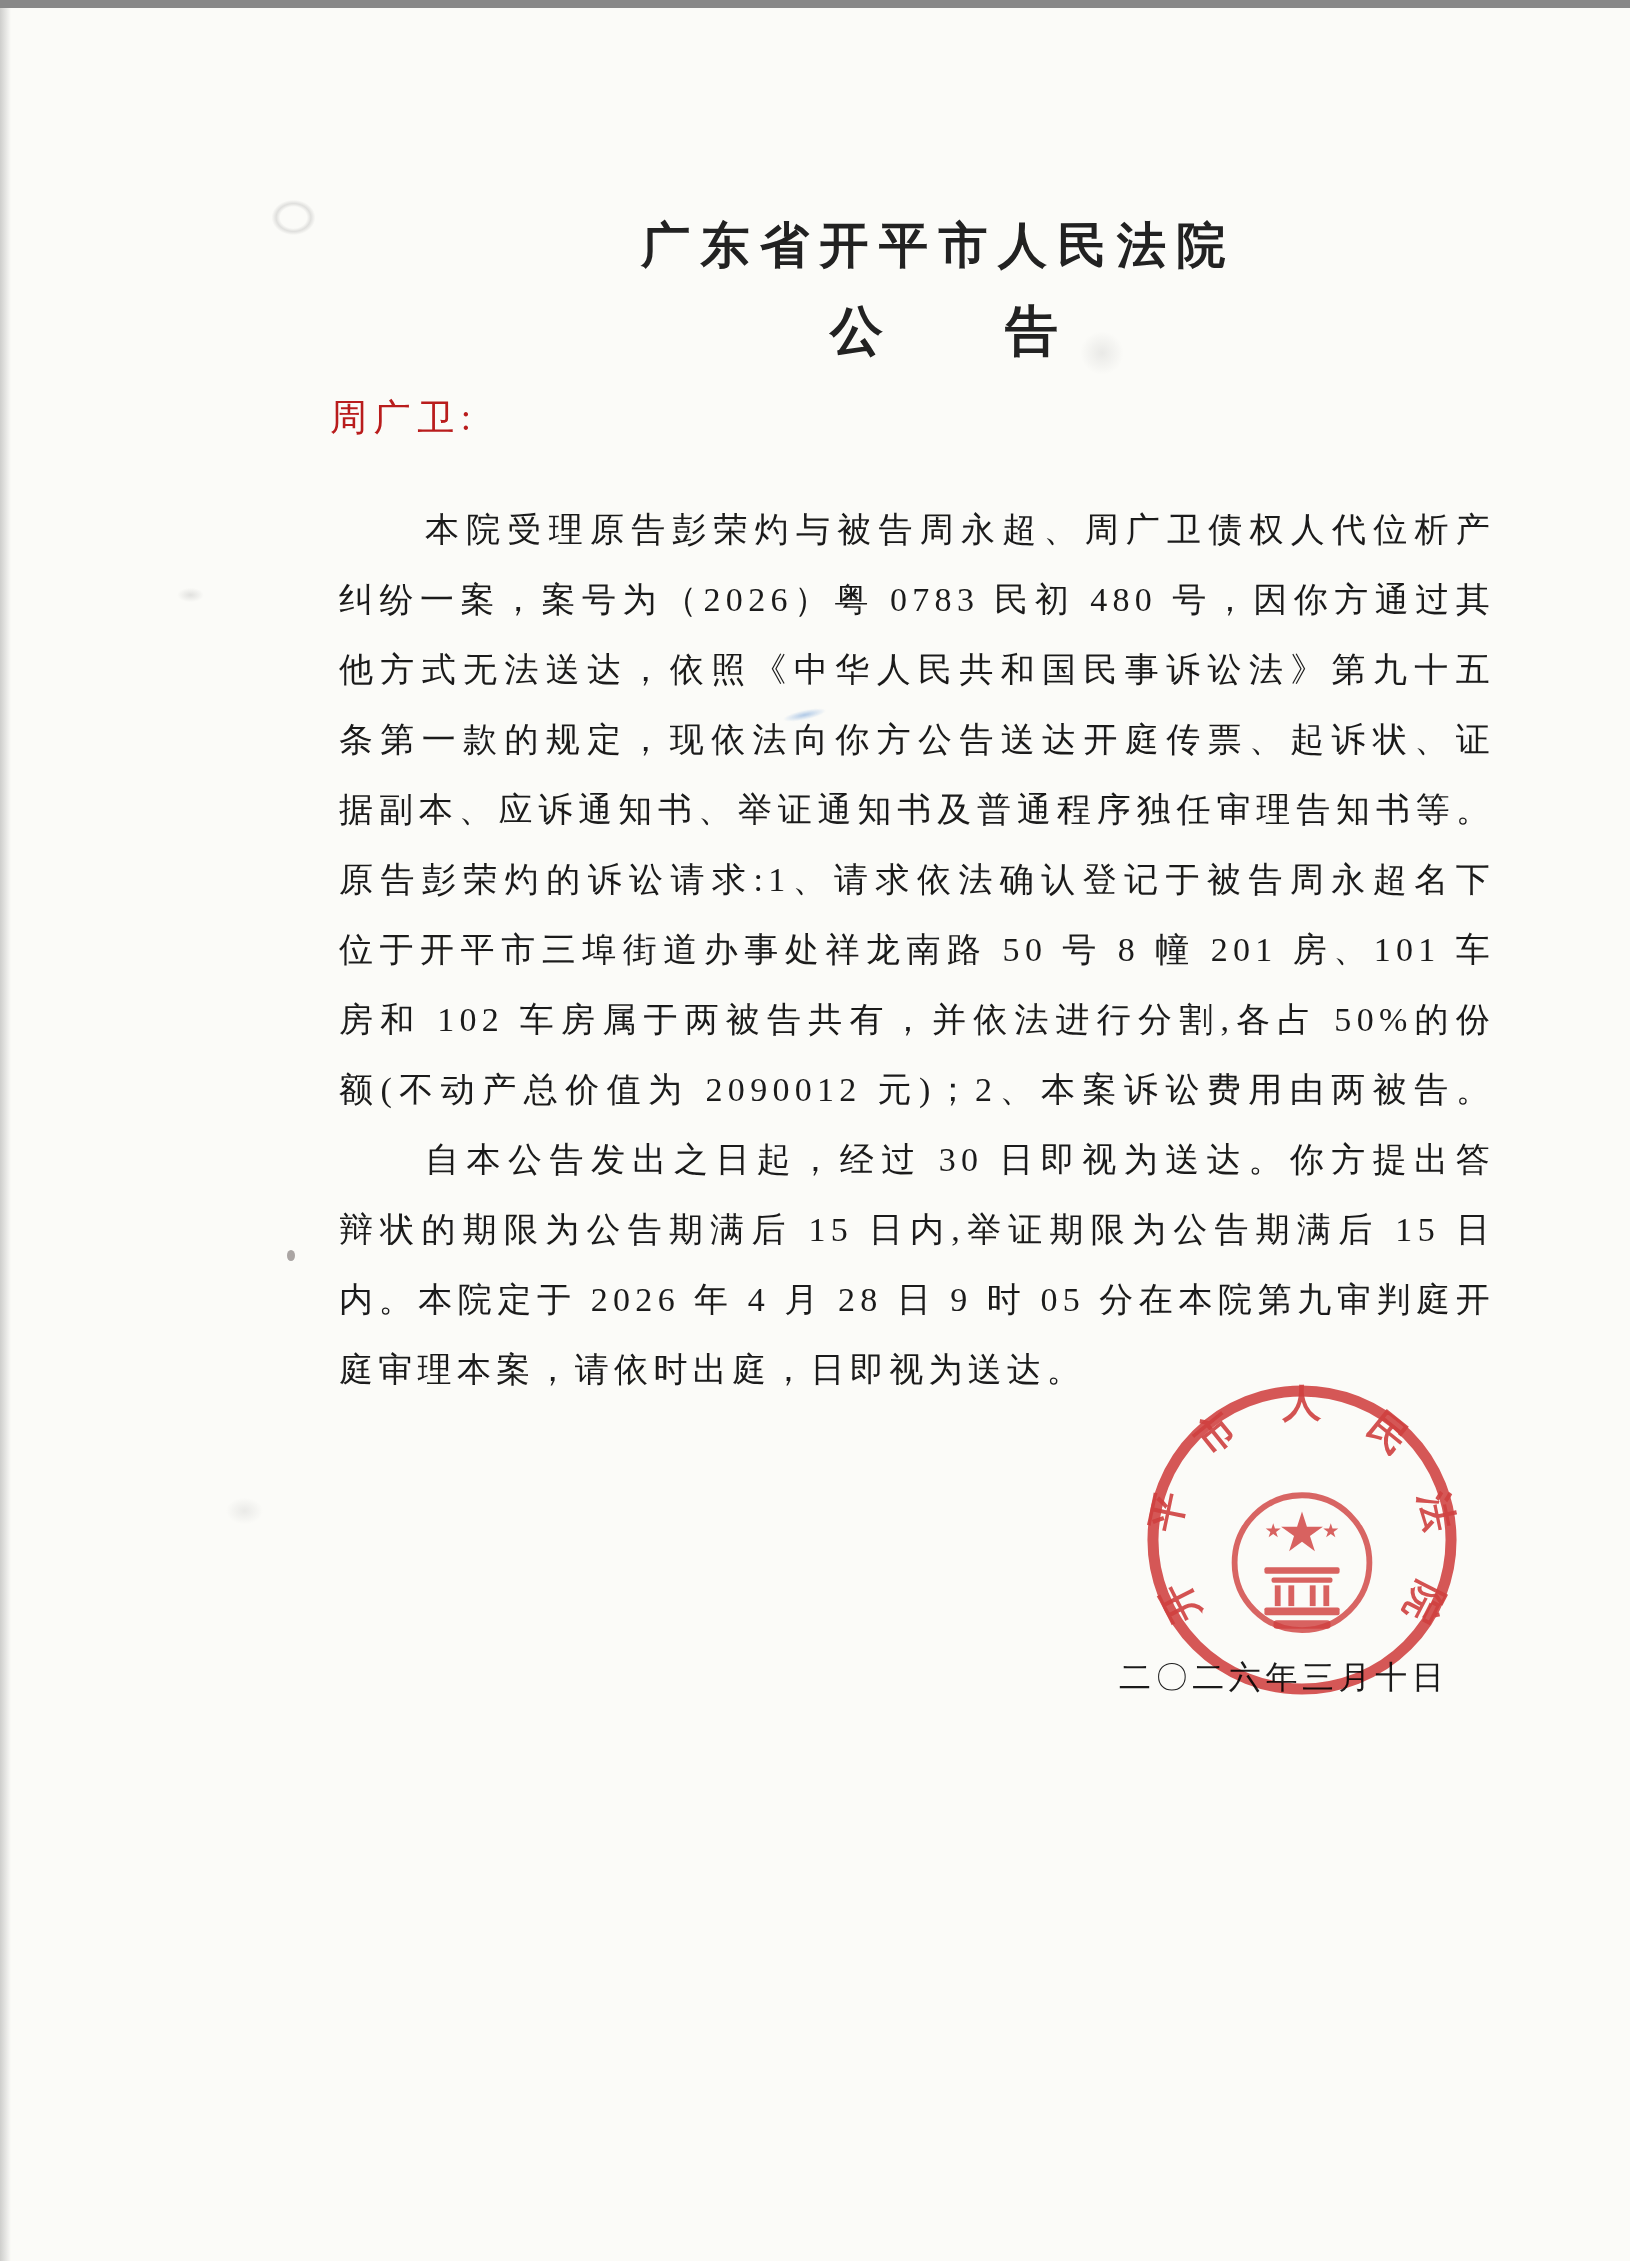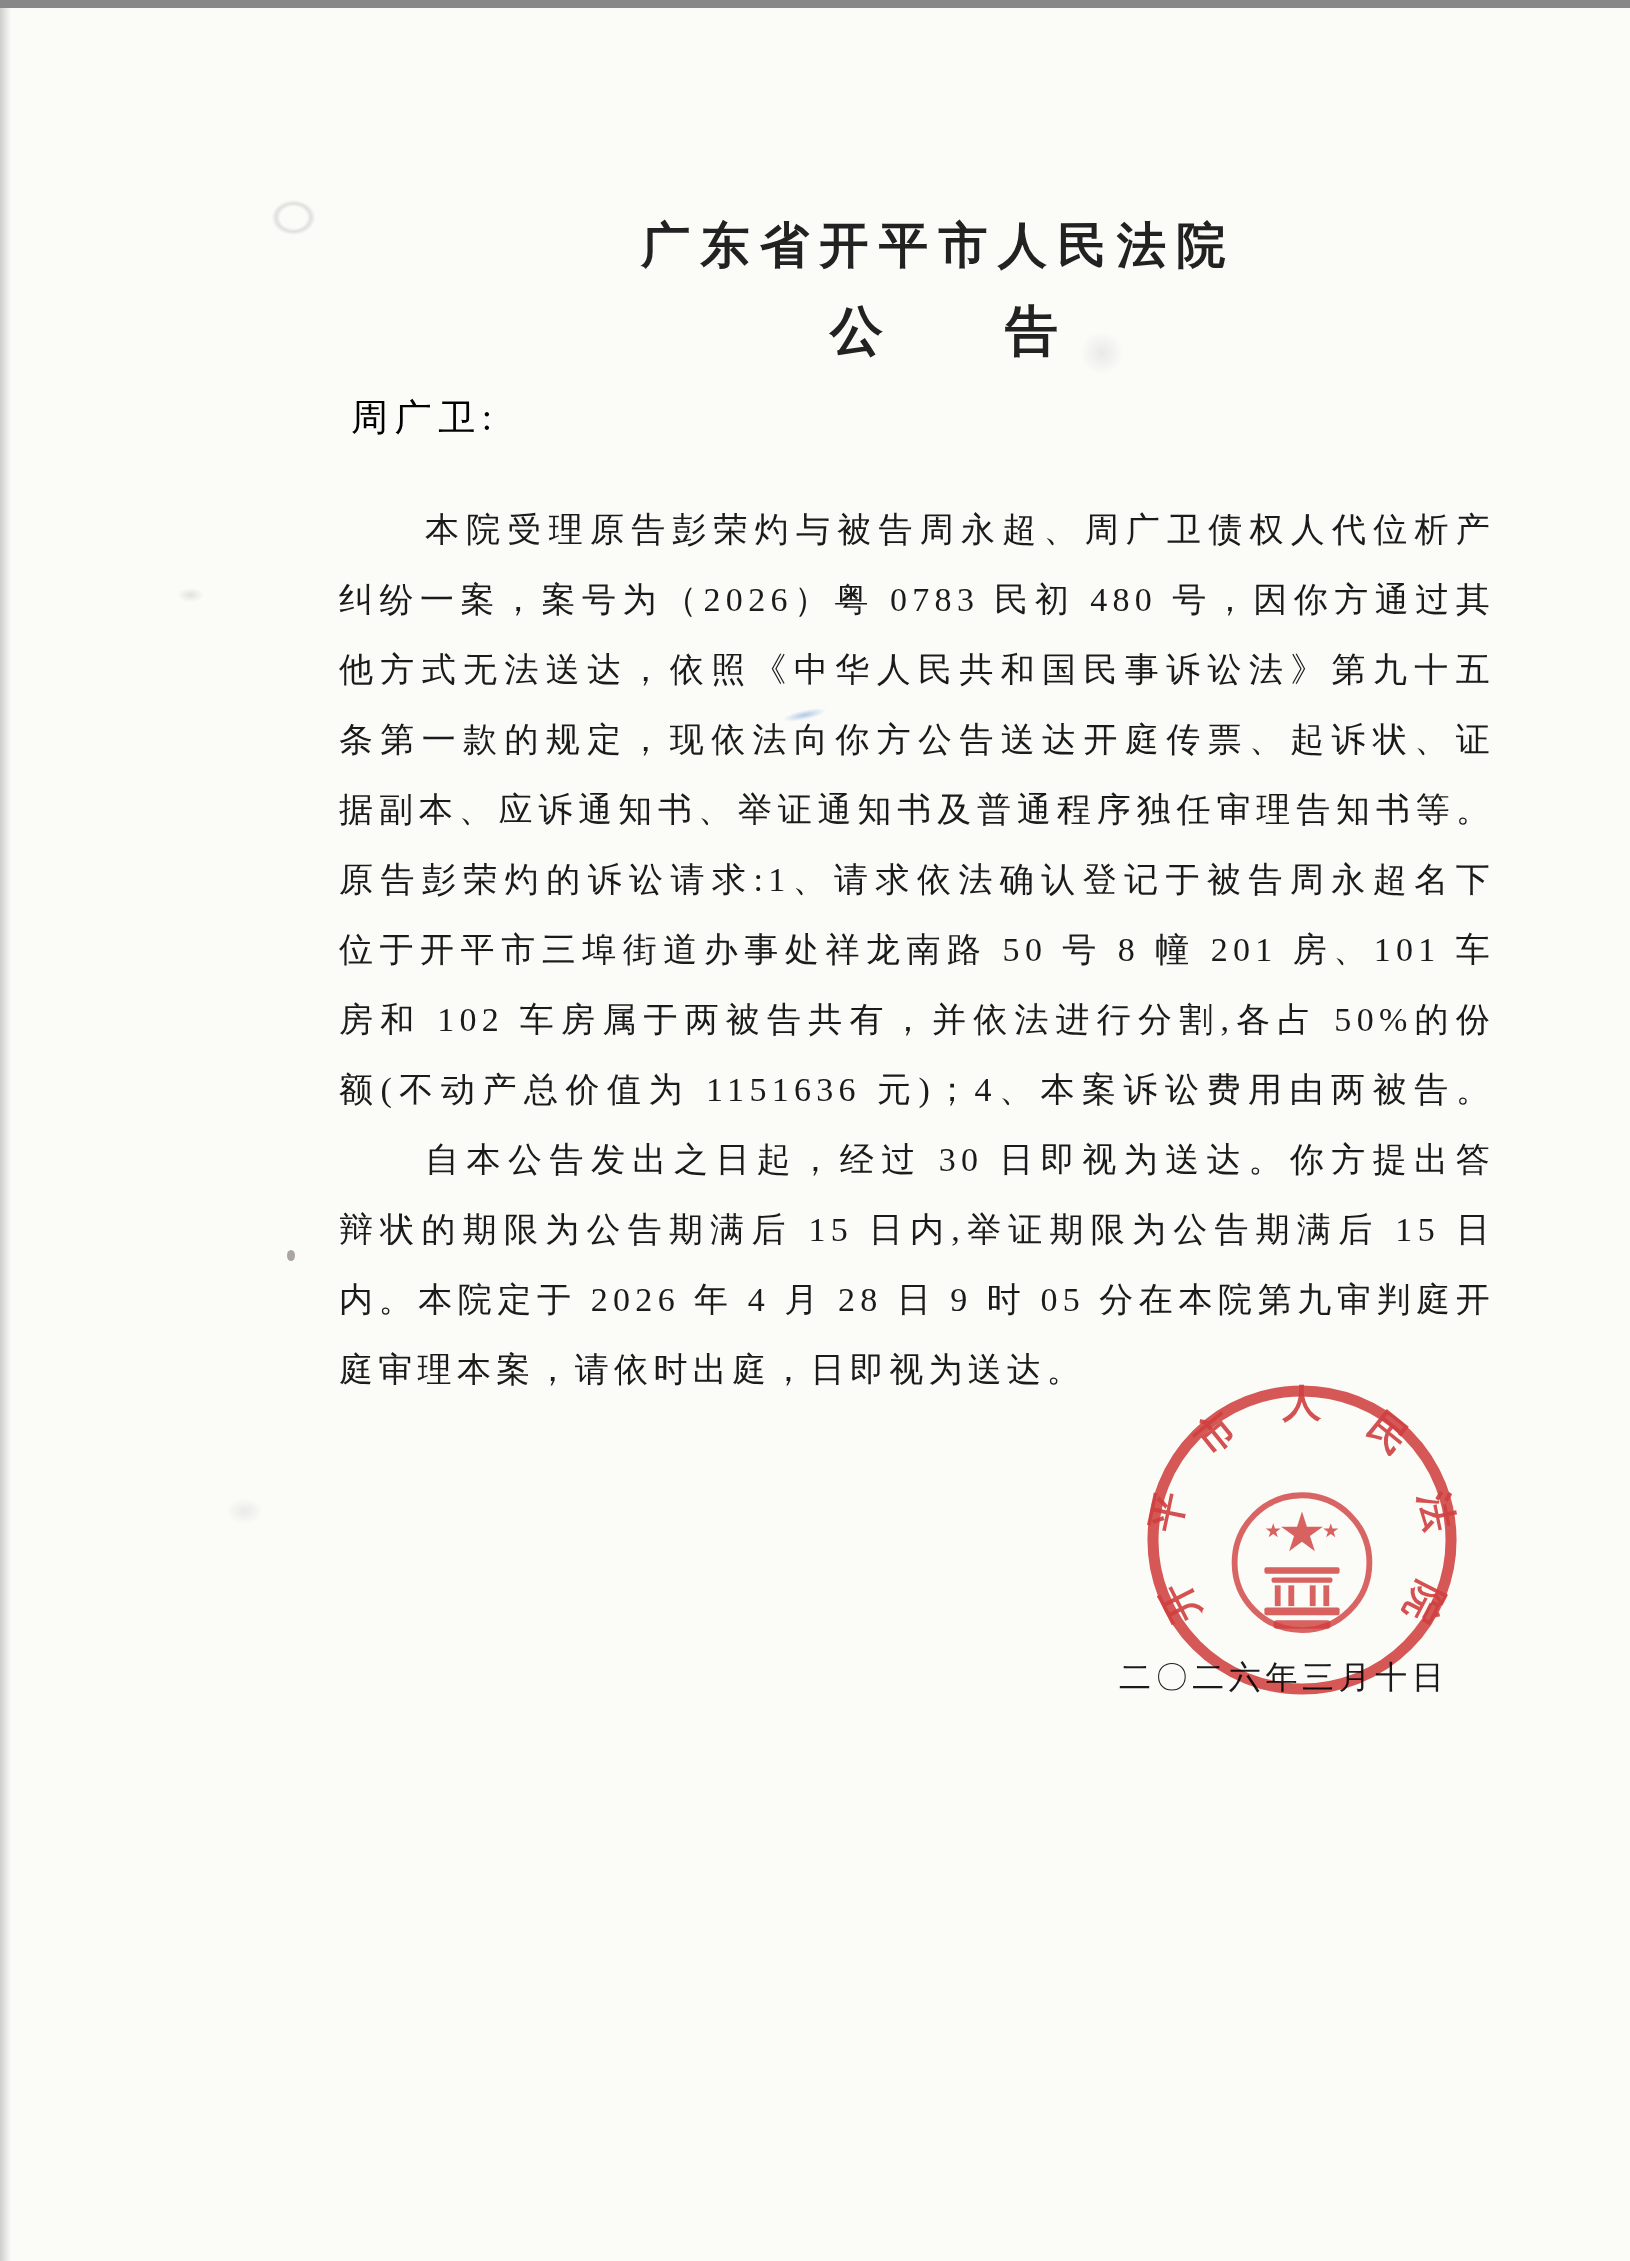--- a/index.html
+++ b/index.html
@@ -27,22 +27,22 @@
     position:absolute; left:641px; top:205px;
     font-size:49px; font-weight:600; letter-spacing:10.5px;
     white-space:nowrap; color:#222;
   }
   .notice-title {
     position:absolute; left:830px; top:288px;
     display:flex; gap:122px;
     font-size:53px; font-weight:600; color:#222;
   }
   .recipient {
-    position:absolute; left:351px; top:385px;
-    font-size:37px; letter-spacing:6.6px; color:#000000;
+    position:absolute; left:330px; top:385px;
+    font-size:37px; letter-spacing:6.6px; color:#b91c1c;
   }
   .notice-body {
     position:absolute; left:339px; top:487px; width:1156px;
     font-size:34px; color:#1b1b1b;
   }
   .body-line {
     height:70px; line-height:70px;
     letter-spacing:5.3px;
     text-align:justify;
     text-align-last:justify;
@@ -117,21 +117,21 @@
 
   <div class="notice-body">
       <div class="body-line para-first">本院受理原告彭荣灼与被告周永超、周广卫债权人代位析产</div>
       <div class="body-line">纠纷一案，案号为（2026）粤 0783 民初 480 号，因你方通过其</div>
       <div class="body-line">他方式无法送达，依照《中华人民共和国民事诉讼法》第九十五</div>
       <div class="body-line">条第一款的规定，现依法向你方公告送达开庭传票、起诉状、证</div>
       <div class="body-line">据副本、应诉通知书、举证通知书及普通程序独任审理告知书等。</div>
       <div class="body-line">原告彭荣灼的诉讼请求:1、请求依法确认登记于被告周永超名下</div>
       <div class="body-line">位于开平市三埠街道办事处祥龙南路 50 号 8 幢 201 房、101 车</div>
       <div class="body-line">房和 102 车房属于两被告共有，并依法进行分割,各占 50%的份</div>
-      <div class="body-line">额(不动产总价值为 1151636 元)；4、本案诉讼费用由两被告。</div>
+      <div class="body-line">额(不动产总价值为 2090012 元)；2、本案诉讼费用由两被告。</div>
       <div class="body-line para-first">自本公告发出之日起，经过 30 日即视为送达。你方提出答</div>
       <div class="body-line">辩状的期限为公告期满后 15 日内,举证期限为公告期满后 15 日</div>
       <div class="body-line">内。本院定于 2026 年 4 月 28 日 9 时 05 分在本院第九审判庭开</div>
       <div class="body-line no-stretch">庭审理本案，请依时出庭，日即视为送达。</div>
     </div>
 
   <div class="doc-date">二〇二六年三月十日</div>
 
   <svg class="seal" viewBox="0 0 500 500" xmlns="http://www.w3.org/2000/svg">
     <defs>

